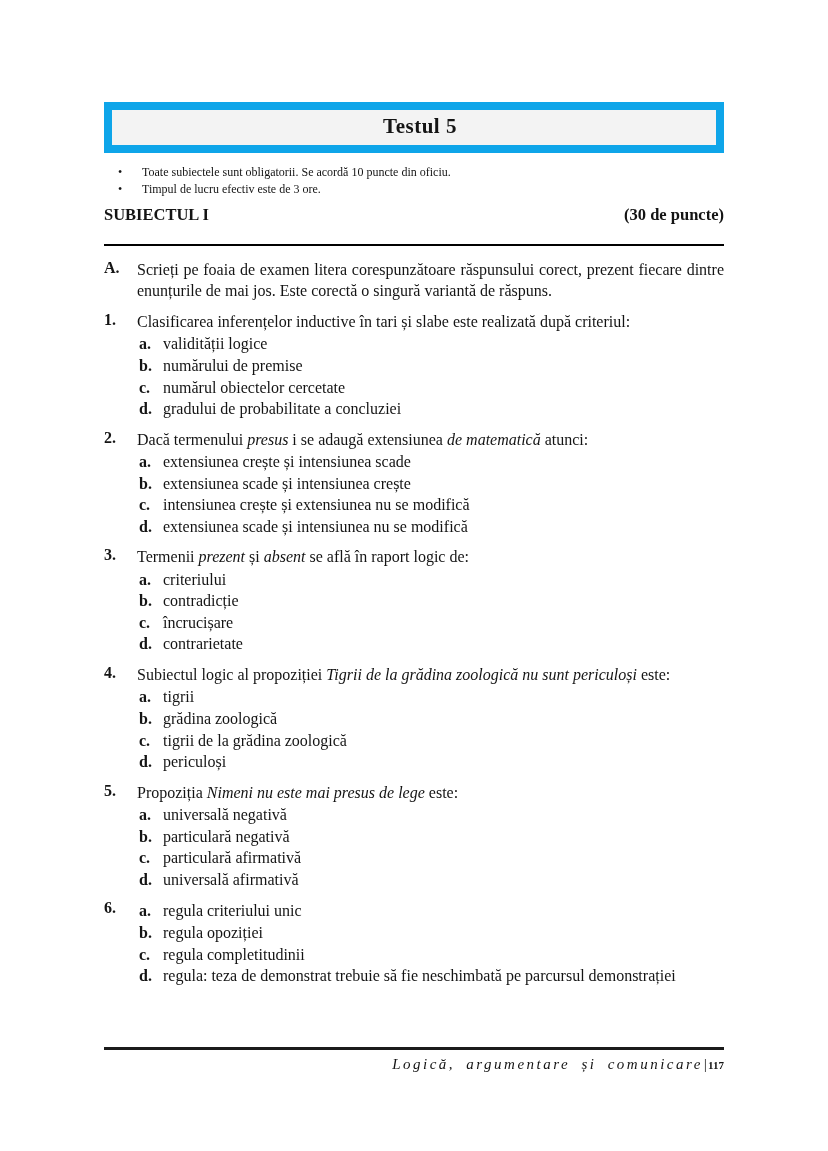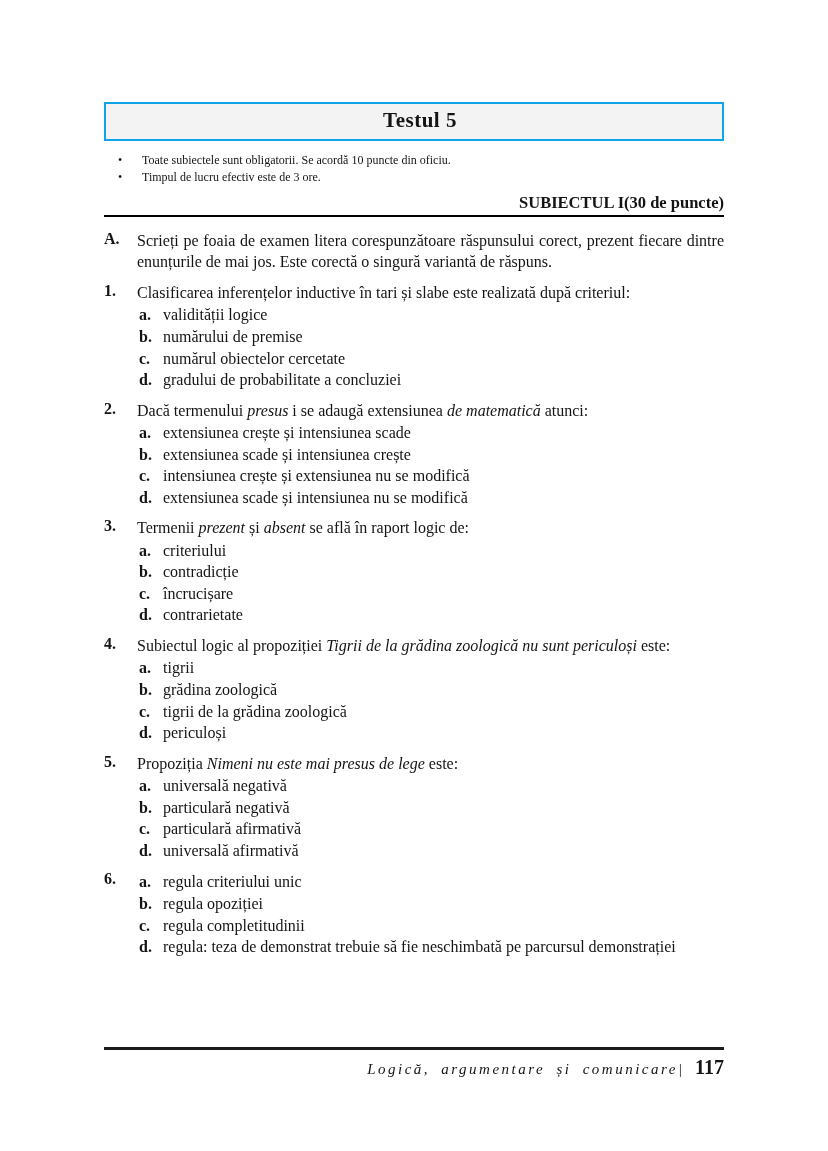--- a/index.html
+++ b/index.html
@@ -7,39 +7,39 @@
   body {
     width: 828px; height: 1151px;
     background: #ffffff;
     font-family: "Liberation Serif", serif;
     color: #141414;
   }
   .page { position: relative; width: 828px; height: 1151px; overflow: hidden; background: #fff; }
   .content { position: absolute; left: 104px; top: 102px; width: 620px; }
 
   .title-box {
-    border: 2px solid #0ea5e9;
+    border: 8px solid #0ea5e9;
     background: #f3f3f3;
     text-align: center;
     font-weight: 700;
     font-size: 21px;
     padding: 4px 0 6px 12px;
     letter-spacing: 0.5px;
   }
 
   .notes { margin: 11px 0 4px 0; padding-left: 14px; font-size: 12px; }
   .note { display: flex; line-height: 1.4; }
   .bullet { flex: 0 0 24px; }
   .bullet::before { content: "\2022"; }
 
   .section-header {
-    display: flex; justify-content: flex-end;
+    display: flex; justify-content: space-between;
     font-weight: 700; font-size: 16.5px;
     border-bottom: 2px solid #000;
-    padding-bottom: 2px;
+    padding-bottom: 19px;
     margin: 7px 0 13px 0;
   }
 
   .hang { display: flex; margin-bottom: 10px; font-size: 16px; }
   .hang-label { flex: 0 0 33px; font-weight: 700; }
   .hang-body { flex: 1; text-align: justify; line-height: 1.33; }
 
   .question { display: flex; margin-bottom: 9px; font-size: 16px; }
   .q-number { flex: 0 0 33px; font-weight: 700; }
   .q-body { flex: 1; }
@@ -54,21 +54,21 @@
     position: absolute; left: 104px; top: 1047px;
     width: 620px; height: 3px; background: #1b1b1b;
   }
   .footer {
     position: absolute; left: 104px; top: 1056px;
     width: 620px; text-align: right; font-size: 15px;
     white-space: nowrap;
   }
   .book-title { font-style: italic; letter-spacing: 2.5px; word-spacing: 5px; }
   .separator { font-style: italic; }
-  .page-number { font-weight: 700; font-size: 20px; margin-left: 13px; }
+  .page-number { font-weight: 700; font-size: 11px; margin-left: 1px; }
 </style>
 </head>
 <body>
 
 <div class="page">
   <div class="content">
 
     <div class="title-box">
       <span>Testul 5</span>
     </div>

